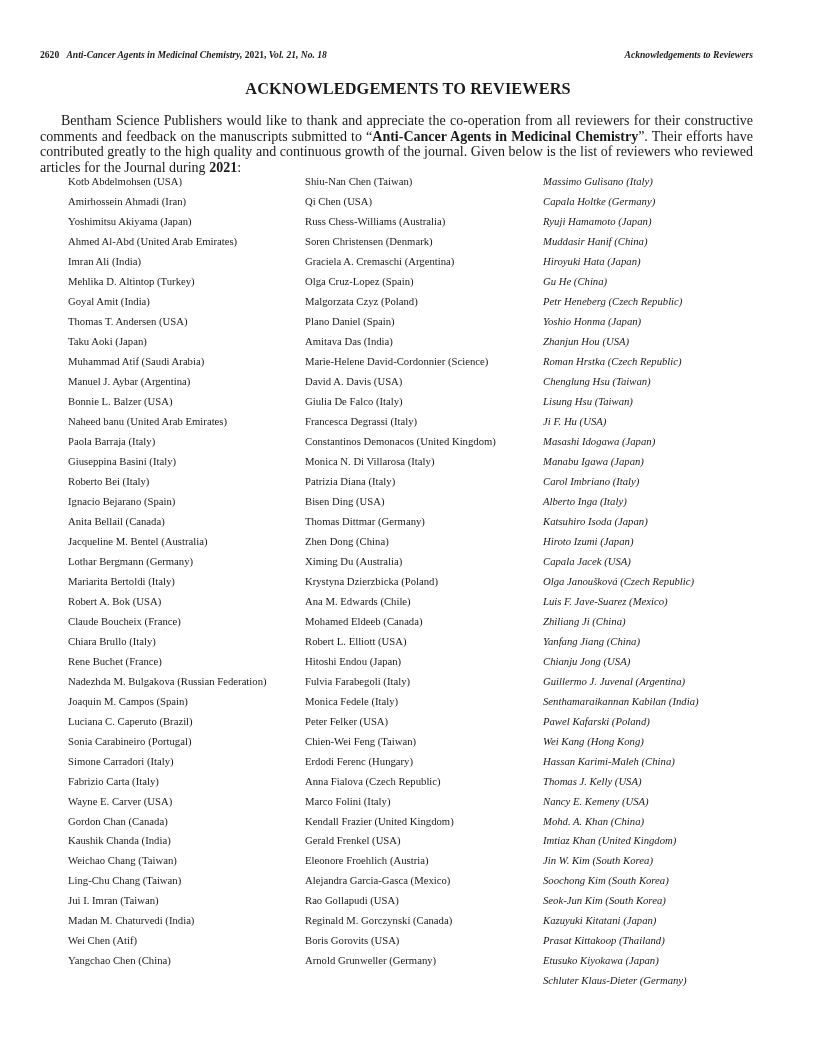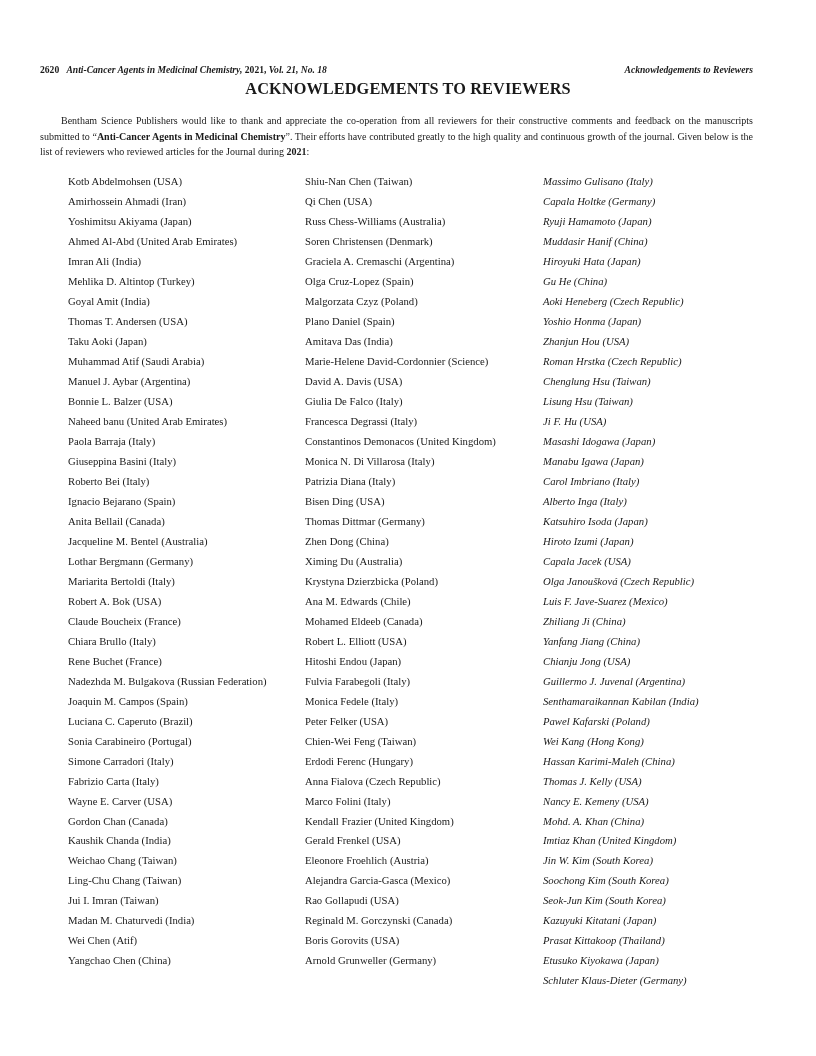--- a/index.html
+++ b/index.html
@@ -1,25 +1,25 @@
 <!DOCTYPE html>
 <html><head>
 <meta charset="utf-8">
 <style>
   html, body { margin: 0; padding: 0; background: #ffffff; }
   body { width: 816px; height: 1056px; position: relative; overflow: hidden;
          font-family: "Liberation Serif", "DejaVu Serif", serif; color: #1a1a1a; }
-  .running-head { position: absolute; top: 64px; left: 40px; right: 63px; height: 14px;
+  .running-head { position: absolute; top: 49px; left: 40px; right: 63px; height: 14px;
                   font-size: 9.6px; font-weight: bold; }
   .running-head .left { position: absolute; left: 0; top: 0; white-space: nowrap; }
   .running-head .left i { font-style: italic; }
   .running-head .right { position: absolute; right: 0; top: 0; font-style: italic; white-space: nowrap; }
   .title { position: absolute; top: 79px; left: 0; width: 816px; text-align: center;
            font-size: 16.3px; font-weight: bold; letter-spacing: 0.1px; }
-  .intro { position: absolute; top: 113px; left: 40px; width: 713px; font-size: 10px;
+  .intro { position: absolute; top: 113px; left: 40px; width: 713px; font-size: 14px;
            line-height: 15.5px; text-align: justify; text-indent: 21px; }
   .col { position: absolute; top: 175px; font-size: 10.7px; }
   .col1 { left: 68px; width: 230px; }
   .col2 { left: 305px; width: 230px; }
   .col3 { left: 543px; width: 230px; font-style: italic; }
   .entry { line-height: 13.3px; margin-bottom: 6.7px; }
 </style>
 </head>
 <body>
 
@@ -116,21 +116,21 @@
     <div class="entry">Boris Gorovits (USA)</div>
     <div class="entry">Arnold Grunweller (Germany)</div>
   </div>
 <div class="col col3">
     <div class="entry">Massimo Gulisano (Italy)</div>
     <div class="entry">Capala Holtke (Germany)</div>
     <div class="entry">Ryuji Hamamoto (Japan)</div>
     <div class="entry">Muddasir Hanif (China)</div>
     <div class="entry">Hiroyuki Hata (Japan)</div>
     <div class="entry">Gu He (China)</div>
-    <div class="entry">Aoki Heneberg (Czech Republic)</div>
+    <div class="entry">Petr Heneberg (Czech Republic)</div>
     <div class="entry">Yoshio Honma (Japan)</div>
     <div class="entry">Zhanjun Hou (USA)</div>
     <div class="entry">Roman Hrstka (Czech Republic)</div>
     <div class="entry">Chenglung Hsu (Taiwan)</div>
     <div class="entry">Lisung Hsu (Taiwan)</div>
     <div class="entry">Ji F. Hu (USA)</div>
     <div class="entry">Masashi Idogawa (Japan)</div>
     <div class="entry">Manabu Igawa (Japan)</div>
     <div class="entry">Carol Imbriano (Italy)</div>
     <div class="entry">Alberto Inga (Italy)</div>

